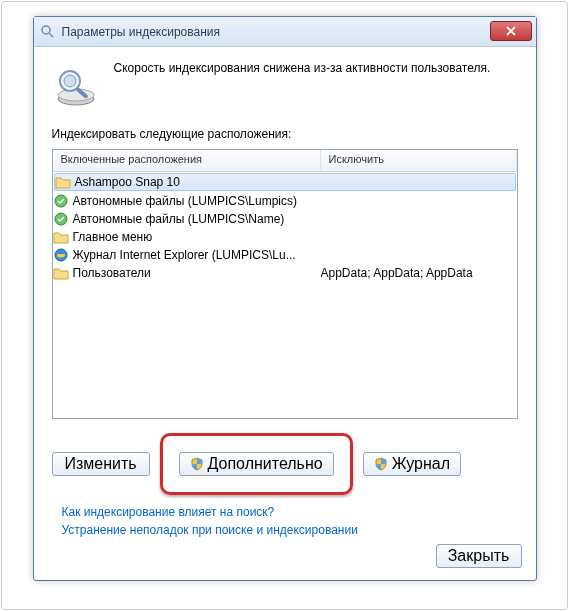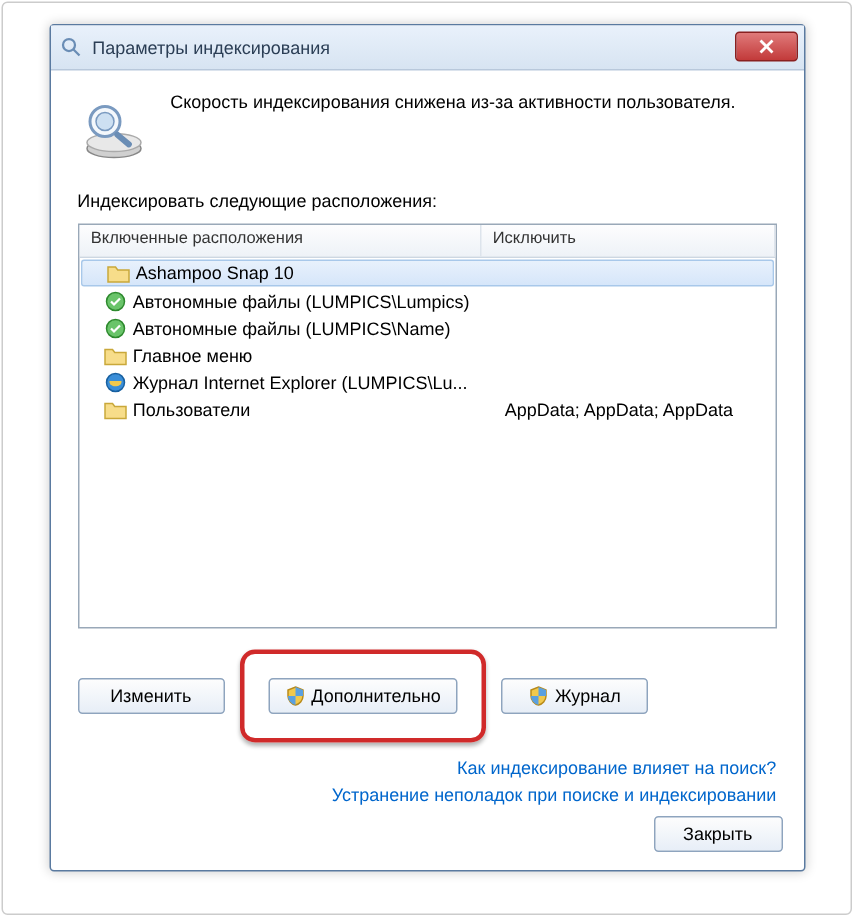--- a/index.html
+++ b/index.html
@@ -17,30 +17,30 @@
 .header-text .line1 { margin-bottom: 10px; }
 .label-row { margin: 10px 0 8px; }
 .list-box { border: 1px solid #99a8b8; background: #fff; height: 270px; overflow: hidden; }
 .list-header { display: flex; background: linear-gradient(#fdfdfe, #eef2f7); border-bottom: 1px solid #cdd7e2; height: 22px; }
 .list-header .col { padding: 3px 8px; border-right: 1px solid #dde4ec; font-size: 11px; color: #333; }
 .col1 { width: 268px; }
 .col2 { flex: 1; }
 .list-body { }
 .list-row { display: flex; height: 18px; align-items: center; }
 .list-row.selected { background: linear-gradient(#e8f1fc, #d6e6fa); border: 1px solid #a8c8ea; border-radius: 2px; margin: 1px; height: 18px; }
-.list-row .cell { padding: 0 16px; display: flex; align-items: center; gap: 4px; overflow: hidden; white-space: nowrap; }
+.list-row .cell { padding: 0 0; display: flex; align-items: center; gap: 4px; overflow: hidden; white-space: nowrap; }
 .list-row .cell.col1 { width: 268px; }
 .list-row .cell.col2 { flex: 1; }
 .row-icon { width: 16px; height: 16px; flex-shrink: 0; }
 .btn-row { margin-top: 14px; display: flex; gap: 10px; align-items: center; }
-.win-btn { height: 24px; min-width: 98px; background: linear-gradient(#fdfdfd, #e7eef7); border: 1px solid #8ea4be; border-radius: 3px; padding: 0 10px; font-size: 12px; font-family: inherit; cursor: pointer; display: inline-flex; align-items: center; justify-content: center; gap: 4px; }
+.win-btn { height: 24px; min-width: 98px; background: linear-gradient(#fdfdfd, #e7eef7); border: 1px solid #8ea4be; border-radius: 3px; padding: 0 10px; font-size: 16px; font-family: inherit; cursor: pointer; display: inline-flex; align-items: center; justify-content: center; gap: 4px; }
 .highlight-wrap { display: inline-flex; padding: 16px; border: 3px solid #d02a2a; border-radius: 10px; box-shadow: 0 2px 3px rgba(0,0,0,0.3), inset 0 0 2px rgba(255,255,255,0.5); }
 .shield-icon { width: 14px; height: 14px; }
 .links { margin-top: 10px; }
-.links a { color: #0066cc; text-decoration: none; display: block; margin: 4px 0; font-size: 12px; text-align: right; }
+.links a { color: #0066cc; text-decoration: none; display: block; margin: 4px 10px; font-size: 12px; }
 .footer { position: absolute; bottom: 12px; right: 14px; }
 .footer .win-btn { min-width: 86px; }
 svg { display: block; }
 </style>
 </head>
 <body>
 
 <div class="outer">
 <div class="window">
   <div class="titlebar">

